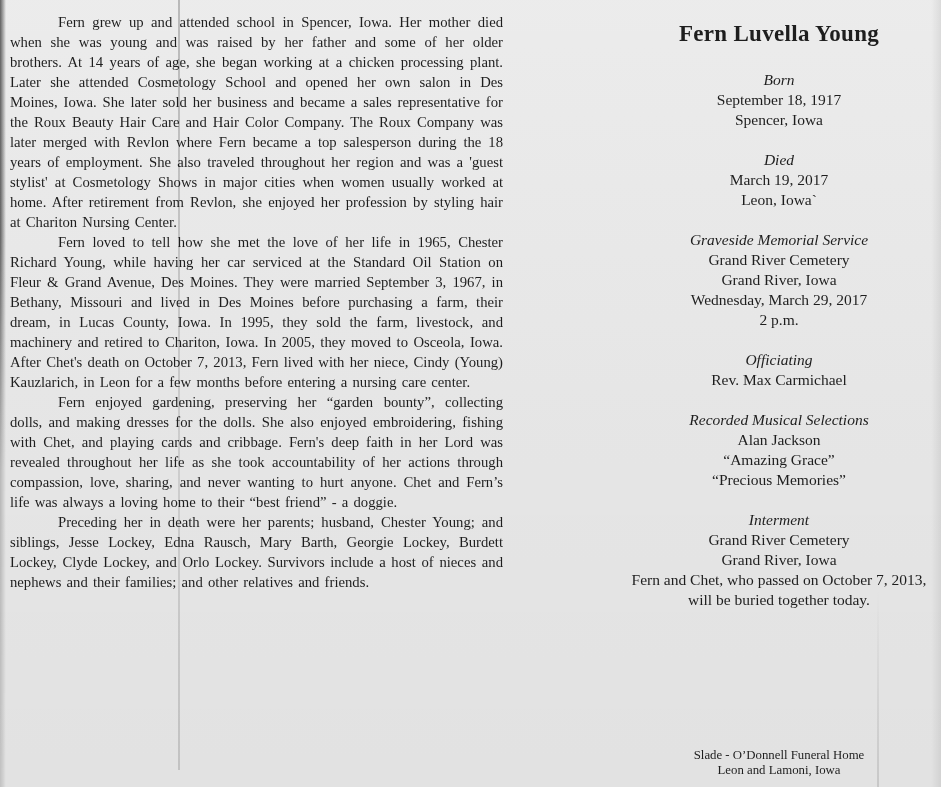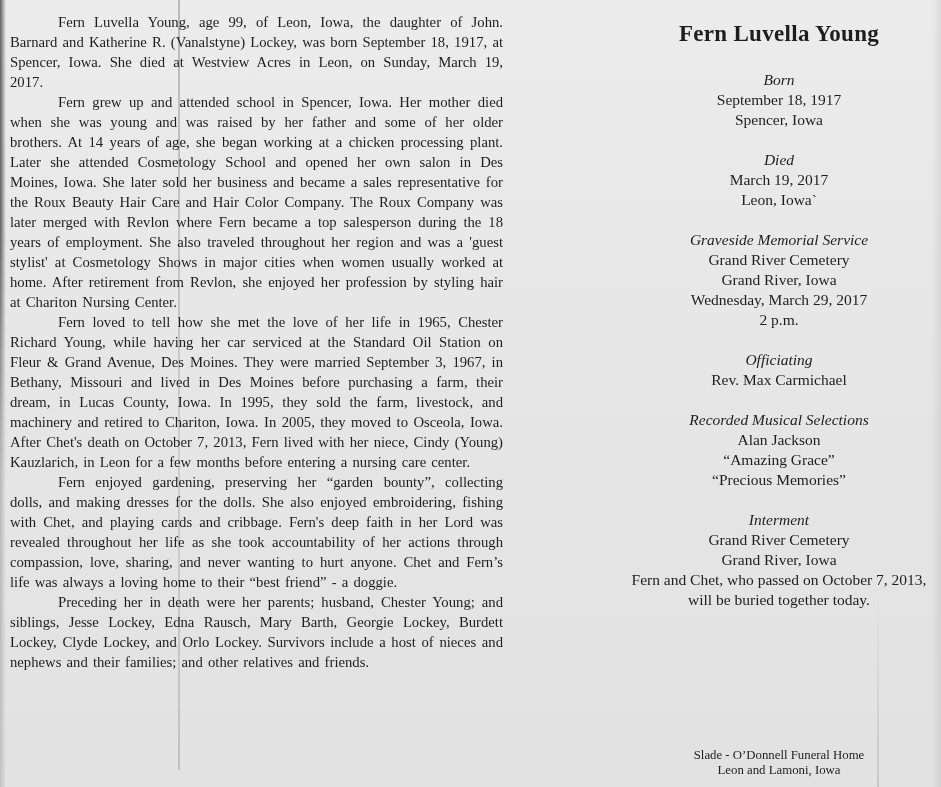--- a/index.html
+++ b/index.html
@@ -110,21 +110,20 @@
 <body>
 
 <div class="scan-page">
 
   <div class="edge-shadow-left"></div>
   <div class="edge-shade-right"></div>
   <div class="fold-crease-1"></div>
   <div class="fold-crease-2"></div>
 
   <div class="obituary-column">
-    <p class="obituary-paragraph">Fern Luvella Young, age 99, of Leon, Iowa, the daughter of John. Barnard and Katherine R. (Vanalstyne) Lockey, was born September 18, 1917, at Spencer, Iowa.  She died at Westview Acres in Leon, on Sunday, March 19, 2017.</p>
     <p class="obituary-paragraph">Fern grew up and attended school in Spencer, Iowa.  Her mother died when she was young and was raised by her father and some of her older brothers.  At 14 years of age, she began working at a chicken processing plant.  Later she attended Cosmetology School and opened her own salon in Des Moines, Iowa.  She later sold her business and became a sales representative for the Roux Beauty Hair Care and Hair Color Company.  The Roux Company was later merged with Revlon where Fern became a top salesperson during the 18 years of employment. She also traveled throughout her region and was a 'guest stylist' at Cosmetology Shows in major cities when women usually worked at home. After retirement from Revlon, she enjoyed her profession by styling hair at Chariton Nursing Center.</p>
     <p class="obituary-paragraph">Fern loved to tell how she met the love of her life in 1965, Chester Richard Young, while having her car serviced at the Standard Oil Station on Fleur &amp; Grand Avenue, Des Moines.  They were married September 3, 1967, in Bethany, Missouri and lived in Des Moines before purchasing a farm, their dream, in Lucas County, Iowa.  In 1995, they sold the farm, livestock, and machinery and retired to Chariton, Iowa.   In 2005, they moved to Osceola, Iowa.  After Chet's death on October 7, 2013, Fern lived with her niece, Cindy (Young) Kauzlarich, in Leon for a few months before entering a nursing care center.</p>
     <p class="obituary-paragraph">Fern enjoyed gardening, preserving her “garden bounty”, collecting dolls, and making dresses for the dolls.  She also enjoyed embroidering, fishing with Chet, and playing cards and cribbage.  Fern's deep faith in her Lord was revealed throughout her life as she took accountability of her actions through compassion, love, sharing, and never wanting to hurt anyone.  Chet and Fern’s life was always a loving home to their “best friend” - a doggie.</p>
     <p class="obituary-paragraph">Preceding her in death were her parents; husband, Chester Young; and siblings, Jesse Lockey, Edna Rausch, Mary Barth, Georgie Lockey, Burdett Lockey, Clyde Lockey, and Orlo Lockey.  Survivors include a host of nieces and nephews and their families; and other relatives and friends.</p>
   </div>
 
   <div class="service-column">
     <div class="deceased-name-title">Fern Luvella Young</div>
 
     <div class="service-section">

